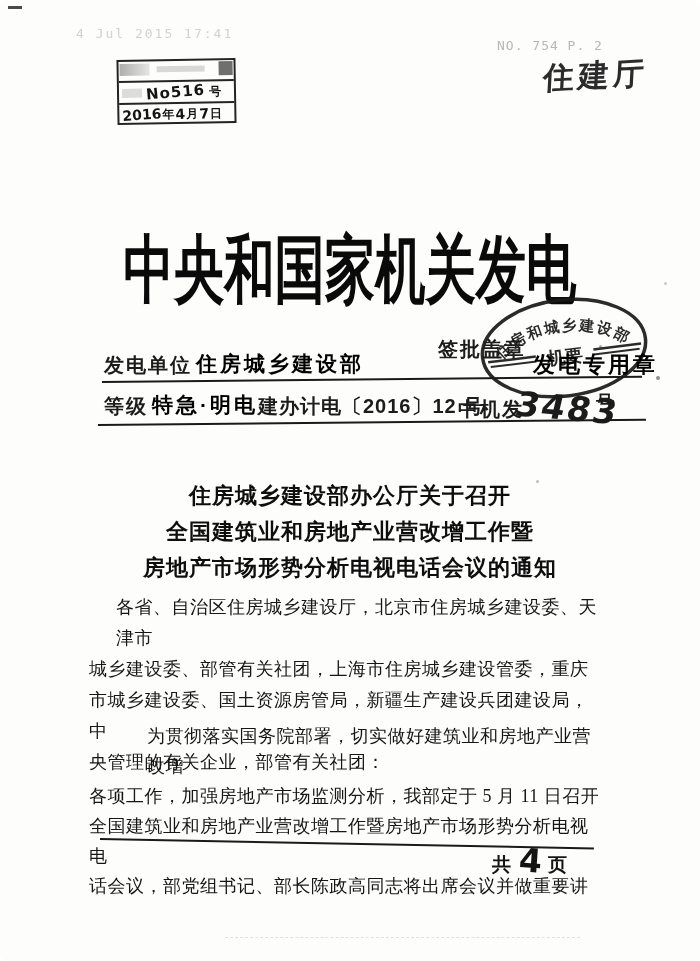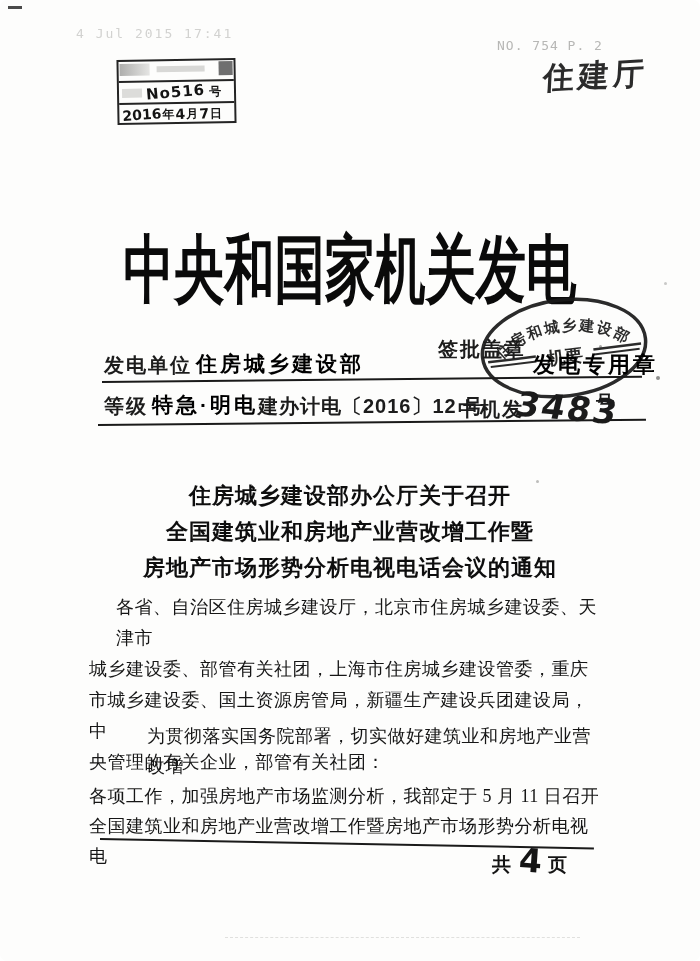--- a/index.html
+++ b/index.html
@@ -151,20 +151,21 @@
     <div class="indent-sm">各省、自治区住房城乡建设厅，北京市住房城乡建设委、天津市</div>
     <div>城乡建设委、部管有关社团，上海市住房城乡建设管委，重庆</div>
     <div>市城乡建设委、国土资源房管局，新疆生产建设兵团建设局，中</div>
     <div>央管理的有关企业，部管有关社团：</div>
   </div>
 
   <div class="abs body-block para">
     <div class="indent-lg">为贯彻落实国务院部署，切实做好建筑业和房地产业营改增</div>
     <div>各项工作，加强房地产市场监测分析，我部定于 5 月 11 日召开</div>
     <div>全国建筑业和房地产业营改增工作暨房地产市场形势分析电视电</div>
+    <div>话会议，部党组书记、部长陈政高同志将出席会议并做重要讲</div>
   </div>
 
   <div class="abs rule footer-rule"></div>
   <div class="abs pagecount">
     <span class="pc">共</span>
     <span class="hw pv">4</span>
     <span class="pc">页</span>
   </div>
 
 </div>

